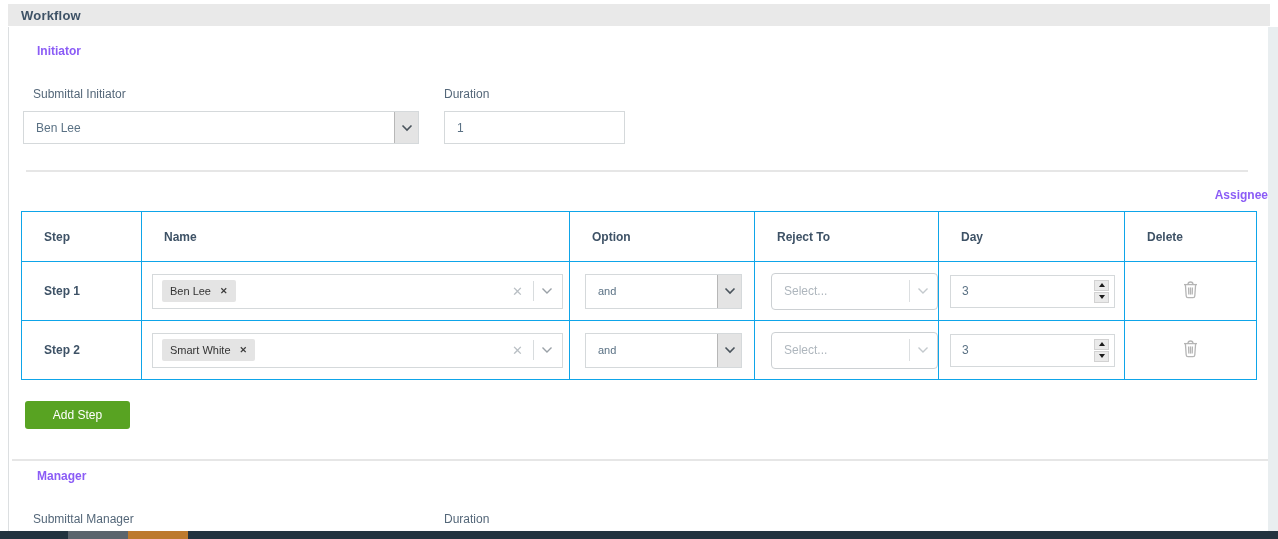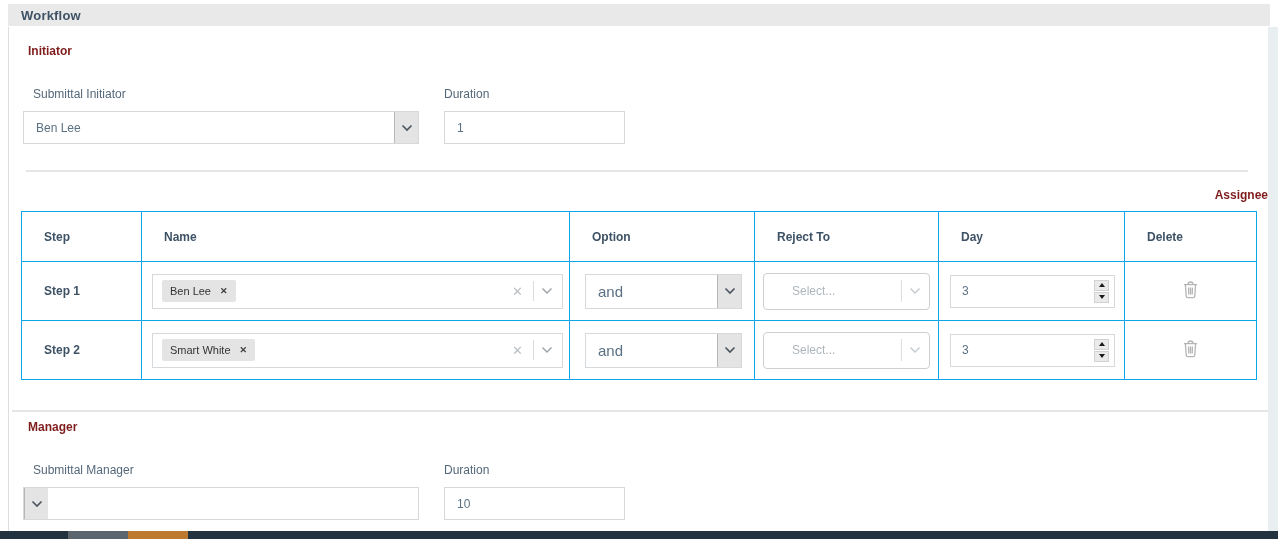--- a/index.html
+++ b/index.html
@@ -11,21 +11,21 @@
               background:#e9e9e9;display:flex;align-items:center;padding-left:13px;box-sizing:border-box;}
   .header-bar .title{font-size:13px;font-weight:bold;color:#3e5266;letter-spacing:.2px;}
 
   
   .right-rail{position:absolute;right:0;top:27px;bottom:8px;width:10px;background:#e9eef0;}
 
   
   .panel{position:absolute;left:8px;top:27px;right:10px;bottom:8px;background:#fff;
          border-left:1px solid #dcdfe1;box-sizing:border-box;}
 
-  .section-heading{margin:0 0 0 19px;font-size:12px;font-weight:bold;color:#7f1d1d;line-height:14px;}
+  .section-heading{margin:0 0 0 28px;font-size:12px;font-weight:bold;color:#8b5cf6;line-height:14px;}
   .h-initiator{padding-top:17px;}
   .h-assignee{margin-top:16px;text-align:right;}
   .h-manager{margin-top:8px;}
 
   .field-label{font-size:12px;color:#546779;line-height:14px;}
   .label-row{display:flex;margin:26px 0 0 14px;}
   .label-row .lg1{width:421px;}
   .label-row .lg1 .field-label{margin-left:10px;}
   .field-row{display:flex;margin:9px 0 0 14px;}
   .fg1{width:421px;}
@@ -58,24 +58,24 @@
             gap:9px;font-size:11px;color:#333;white-space:nowrap;}
   .tag-x{font-size:9px;font-weight:bold;color:#3c3c3c;cursor:pointer;}
   .ms-spacer{flex:1;}
   .clear-x{font-size:13px;color:#b9bfc4;cursor:pointer;padding:0 3px;}
   .v-div{width:1px;height:20px;background:#d8dcde;margin:0 7px;}
   .ms-chev{color:#9aa1a7;display:flex;align-items:center;}
 
   .option-select{width:157px;height:35px;margin-left:15px;border:1px solid #d5d9db;
                  box-sizing:border-box;display:flex;align-items:stretch;background:#fff;}
   .option-select .sel-value{flex:1;display:flex;align-items:center;padding-left:12px;
-                            font-size:15px;color:#5a7184;}
-
-  .reject-select{width:167px;height:37px;margin-left:8px;border:1px solid #ccd0d3;border-radius:4px;
-                 box-sizing:border-box;display:flex;align-items:center;background:#fff;padding:0 8px 0 28px;}
+                            font-size:11px;color:#5a7184;}
+
+  .reject-select{width:167px;height:37px;margin-left:16px;border:1px solid #ccd0d3;border-radius:4px;
+                 box-sizing:border-box;display:flex;align-items:center;background:#fff;padding:0 8px 0 12px;}
   .reject-select .placeholder{flex:1;font-size:12px;color:#aeb6bd;}
   .reject-select .v-div{background:#dcdfe1;height:22px;}
   .reject-select .ms-chev{color:#c3c9cd;}
 
   .day-input{width:165px;height:33px;margin-left:11px;border:1px solid #d5d9db;box-sizing:border-box;
              display:flex;align-items:center;padding:0 5px 0 11px;background:#fff;}
   .day-input .day-value{flex:1;font-size:12px;color:#5a7184;}
   .spinner{width:15px;display:flex;flex-direction:column;gap:1px;}
   .spin{height:11px;background:#eaeaea;border:1px solid #d2d2d2;box-sizing:border-box;
         display:flex;align-items:center;justify-content:center;cursor:pointer;}
@@ -271,20 +271,21 @@
             <path d="M6.6 7.4 L6.8 14.6"></path>
                 <path d="M8.5 7.4 L8.5 14.6"></path>
                 <path d="M10.4 7.4 L10.2 14.6"></path>
           </svg>
         </span>
       </td>
     </tr>
   </tbody>
     </table>
 
+  <button class="add-step-btn">Add Step</button>
 
   <div class="divider divider-2"></div>
 
   <div class="section-heading h-manager">Manager</div>
   <div class="label-row">
     <div class="lg1"><span class="field-label">Submittal Manager</span></div>
     <div><span class="field-label">Duration</span></div>
   </div>
   <div class="field-row">
     <div class="fg1">

